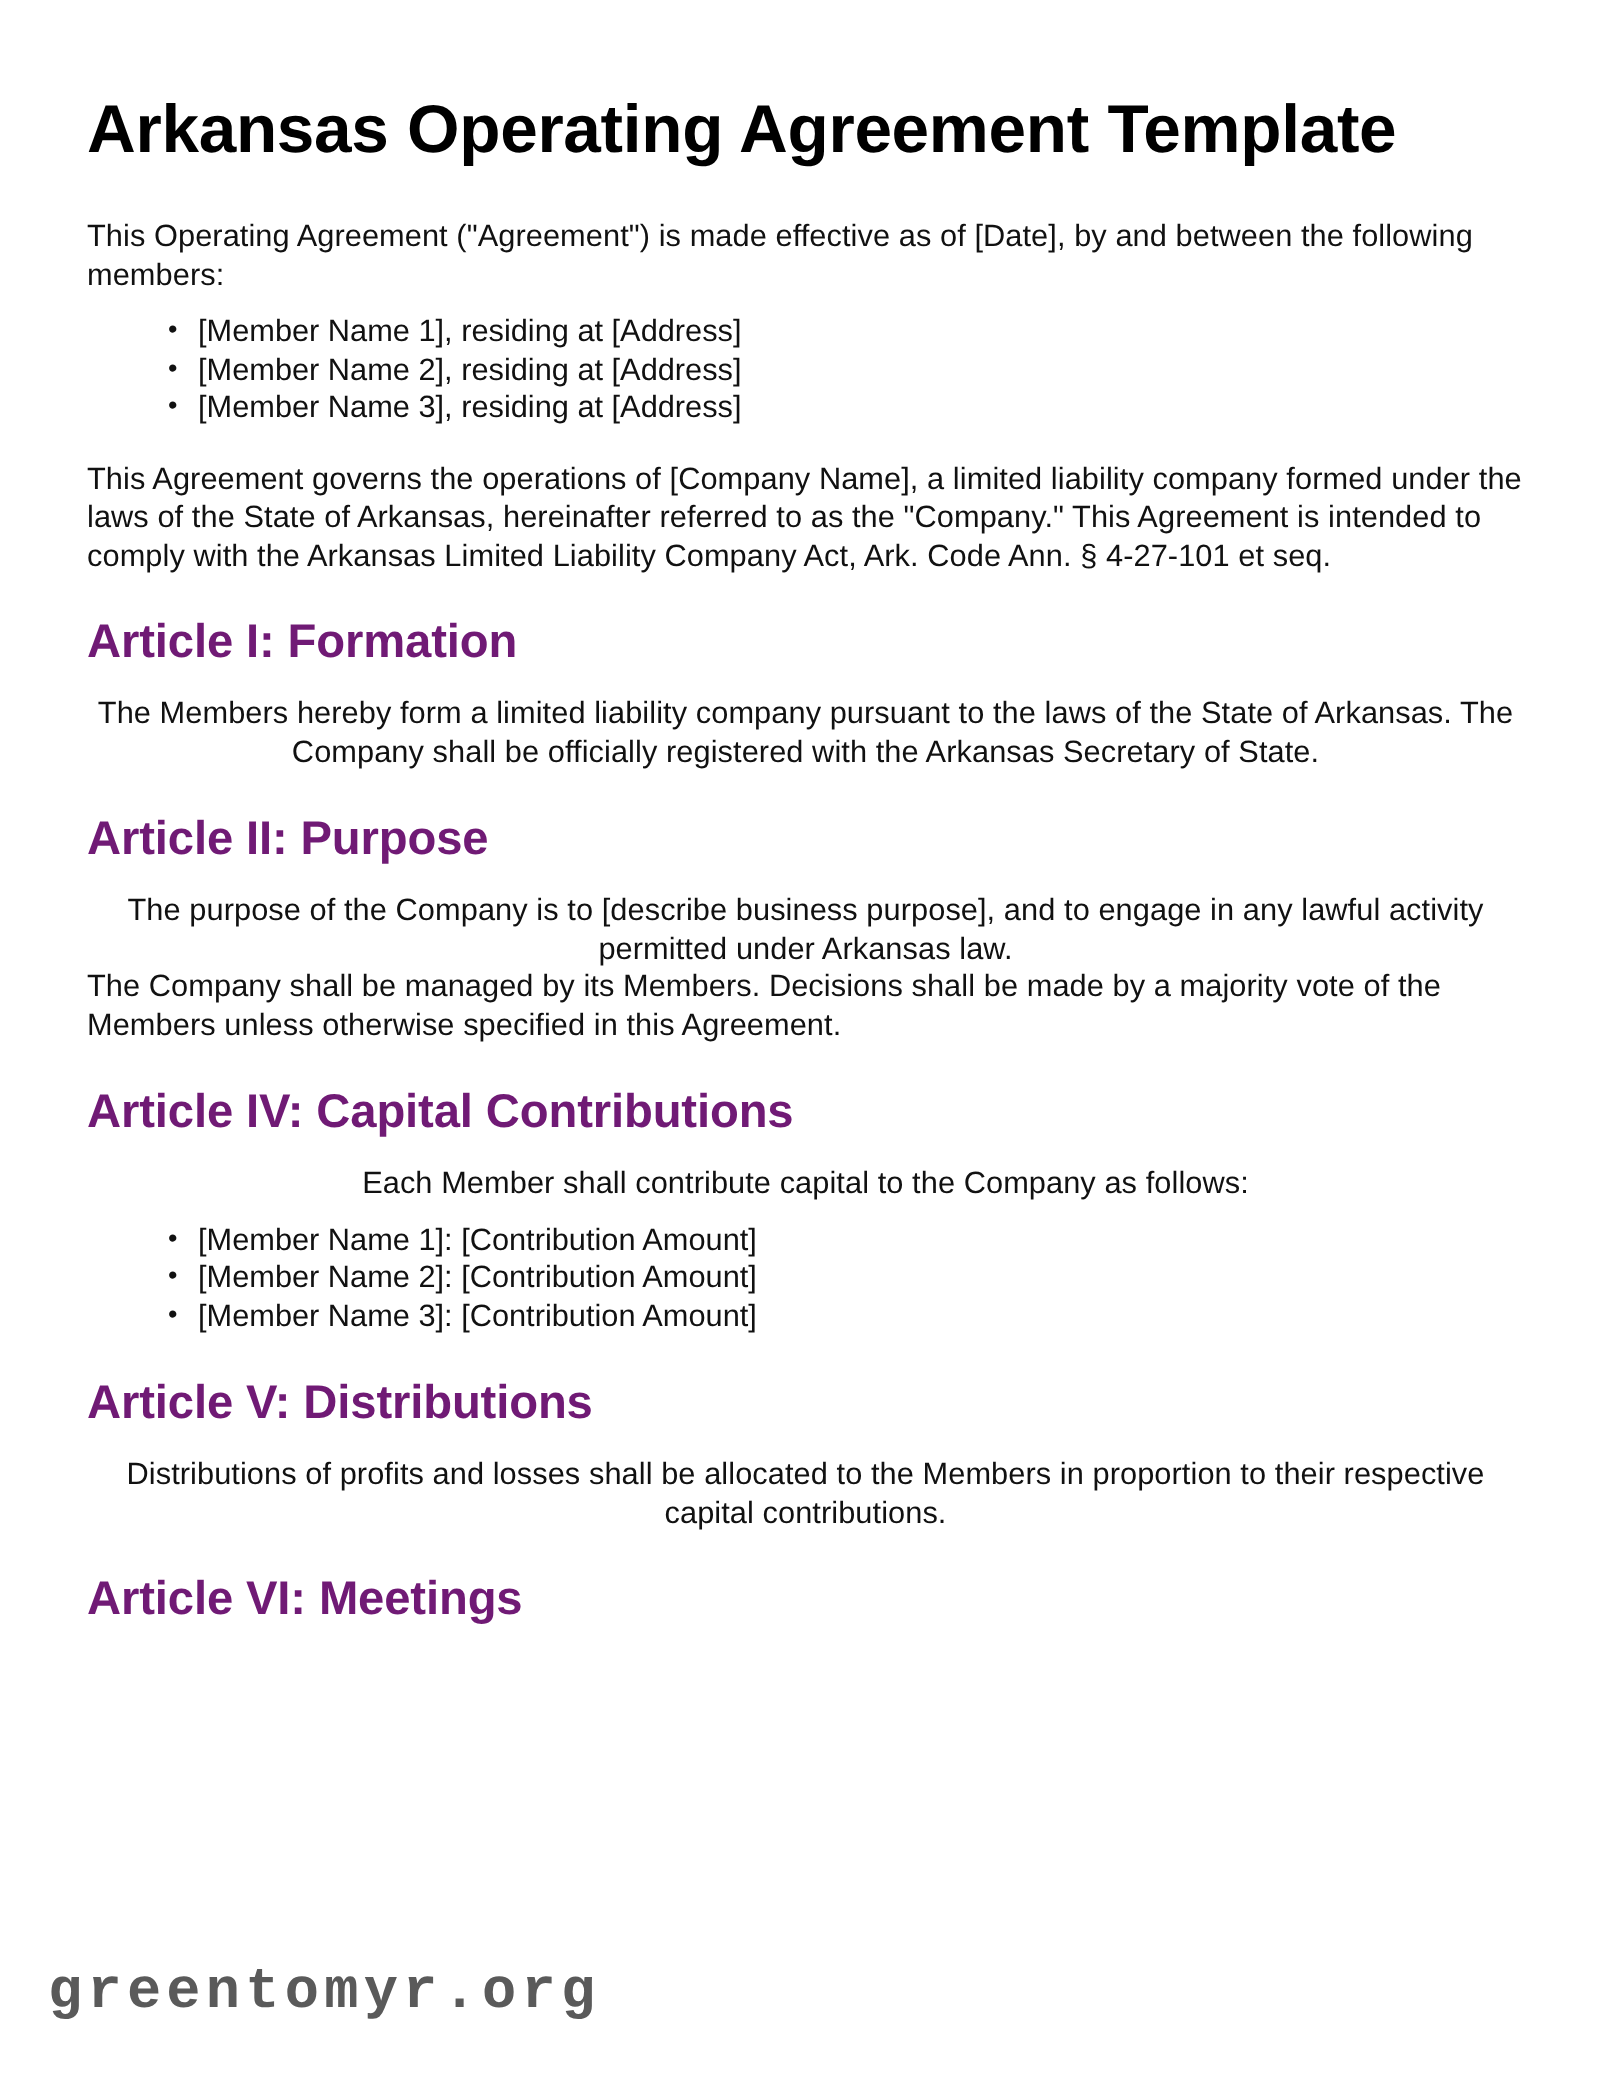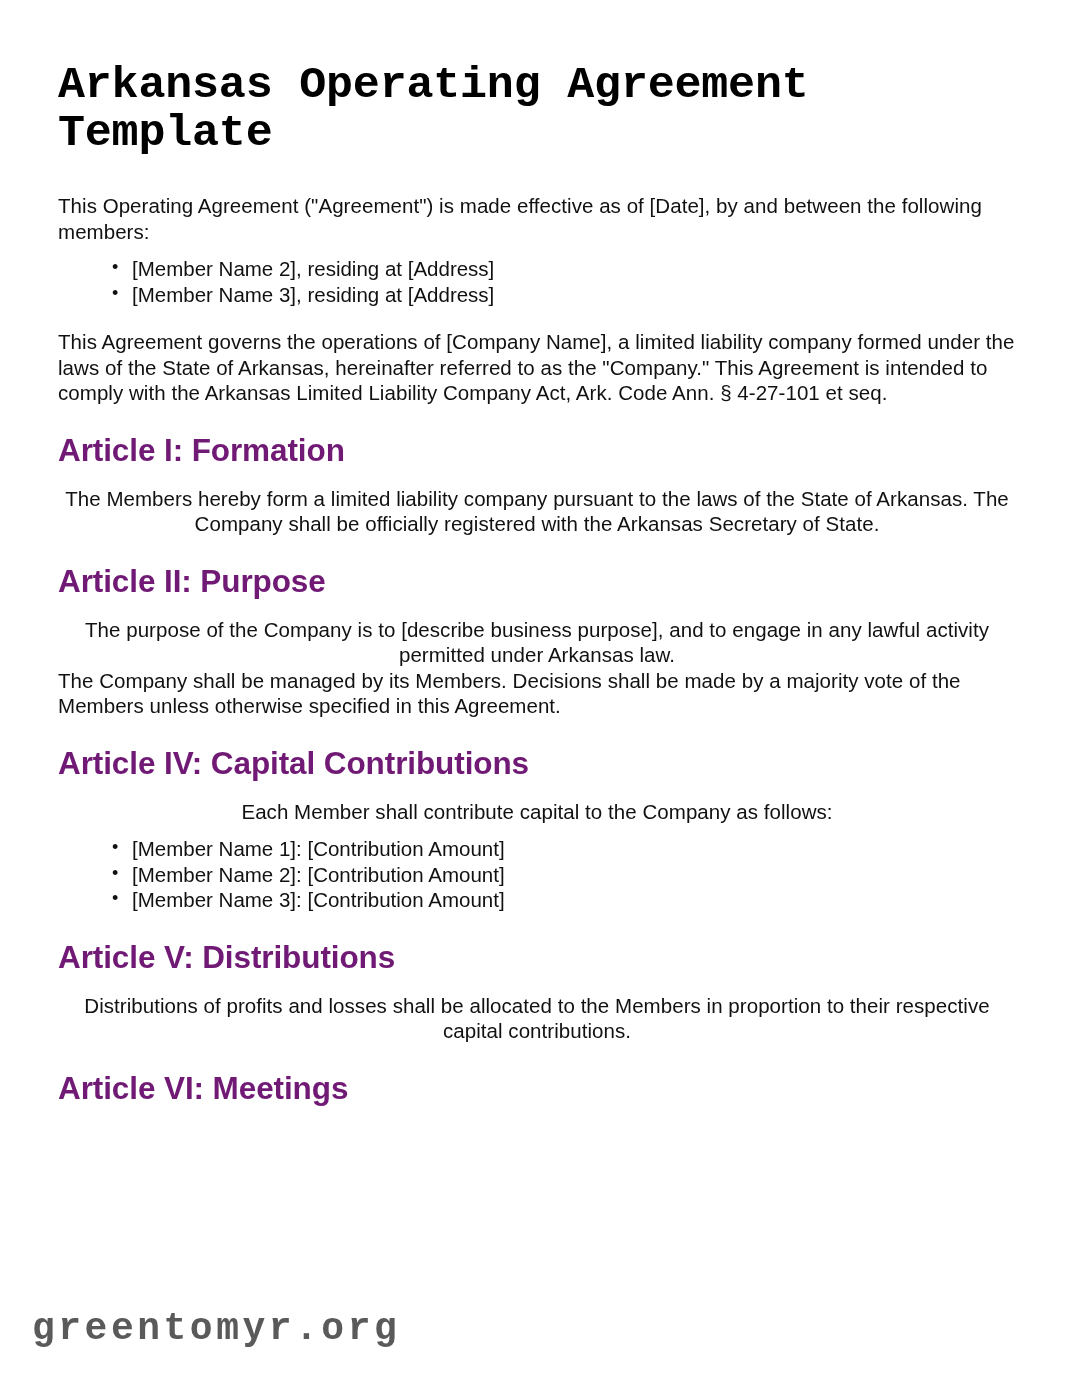--- a/index.html
+++ b/index.html
@@ -33,21 +33,20 @@
     width: 958px;
   }
 
   .doc-title {
     font-size: 45px;
     font-weight: bold;
     line-height: 48px;
     letter-spacing: -0.2px;
     margin: 0 0 0 0;
     color: #000;
-    font-family: Liberation Mono, monospace;
   }
 
   .para {
     font-size: 20.5px;
     line-height: 25.5px;
     color: #111111;
     margin: 0;
     letter-spacing: 0.05px;
   }
 
@@ -117,20 +116,21 @@
 
 <div class="page">
 
   <div class="content">
 
     <h1 class="doc-title">Arkansas Operating Agreement Template</h1>
 
     <p class="para intro">This Operating Agreement ("Agreement") is made effective as of [Date], by and between the following members:</p>
 
     <ul class="bullets">
+      <li>[Member Name 1], residing at [Address]</li>
       <li>[Member Name 2], residing at [Address]</li>
       <li>[Member Name 3], residing at [Address]</li>
     </ul>
 
     <p class="para governs">This Agreement governs the operations of [Company Name], a limited liability company formed under the laws of the State of Arkansas, hereinafter referred to as the "Company." This Agreement is intended to comply with the Arkansas Limited Liability Company Act, Ark. Code Ann. § 4-27-101 et seq.</p>
 
     <h2 class="article-heading">Article I: Formation</h2>
     <p class="para">The Members hereby form a limited liability company pursuant to the laws of the State of Arkansas. The Company shall be officially registered with the Arkansas Secretary of State.</p>
 
     <h2 class="article-heading">Article II: Purpose</h2>

